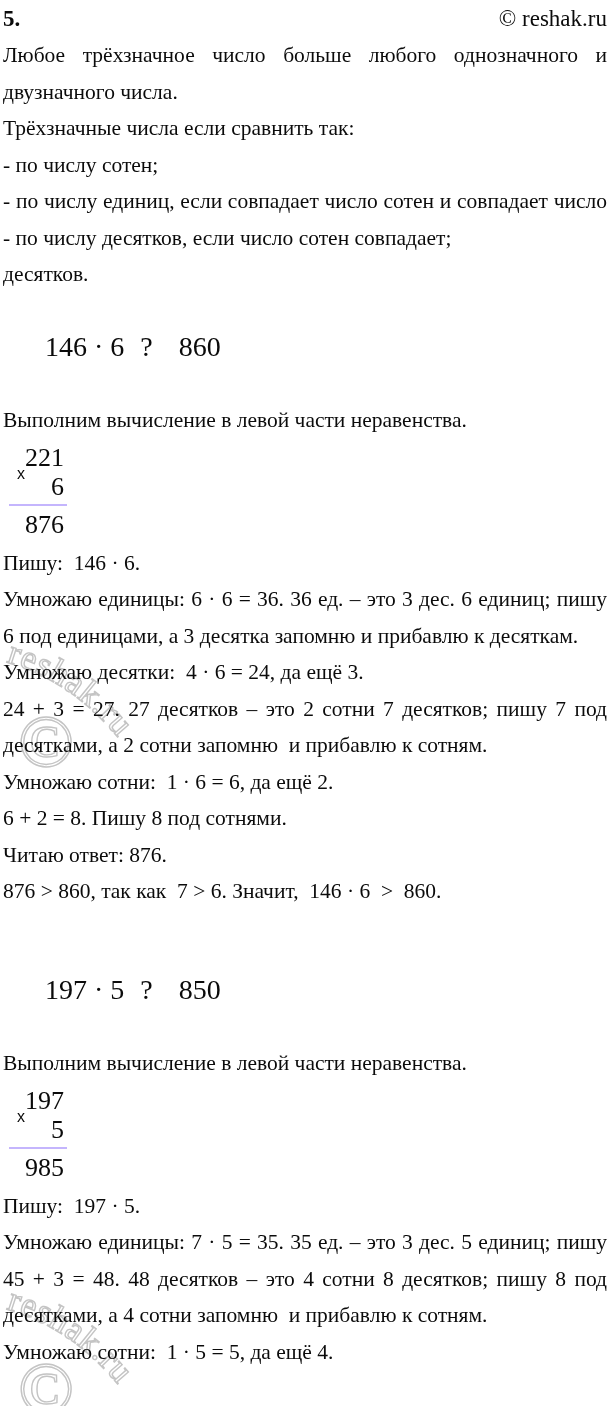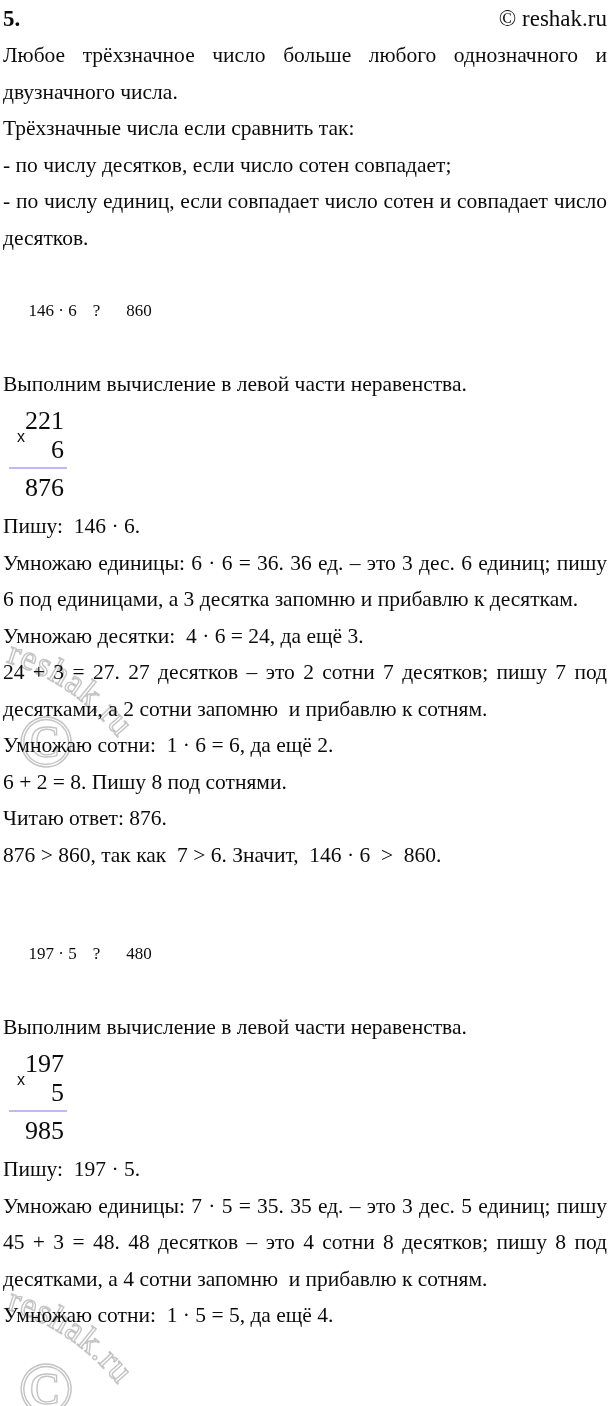--- a/index.html
+++ b/index.html
@@ -13,21 +13,21 @@
   }
   .content { position:relative; z-index:1; padding:6px 5px 0 3px; }
 
   .hdr { display:flex; justify-content:space-between; align-items:flex-start;
          line-height:25px; margin-bottom:6px; font-size:23px; }
   .hdr .tnum { font-weight:bold; }
 
   .ln { line-height:36.5px; white-space:pre-wrap; }
   .just { text-align:justify; text-align-last:justify; -moz-text-align-last:justify; white-space:normal; }
 
-  .cmp { font-size:17px; }
+  .cmp { font-size:28px; }
   .cmp .q   { margin-left:16px; }
   .cmp .rhs { margin-left:26px; }
 
   .colmul { position:relative; width:52px; margin:4px 0 6px 12px;
             font-size:26px; line-height:29px; }
   .cnum { text-align:right; padding-right:3px; }
   .xsign { position:absolute; left:2px; top:23px; font-size:16px; line-height:1;
            font-family:"Liberation Sans", sans-serif; }
   .cres { border-top:2px solid #c4b5fd; margin-left:-6px; padding-left:6px;
           margin-top:3px; padding-top:4px; }
@@ -64,22 +64,23 @@
 <div class="content">
 
   <div class="hdr">
     <span class="tnum">5.</span>
     <span class="copy">© reshak.ru</span>
   </div>
 
   <div class="ln just">Любое трёхзначное число больше любого однозначного и</div>
   <div class="ln">двузначного числа.</div>
   <div class="ln">Трёхзначные числа если сравнить так:</div>
+  <div class="ln">- по числу сотен;</div>
+  <div class="ln just">- по числу единиц, если совпадает число сотен и совпадает число</div>
   <div class="ln">- по числу десятков, если число сотен совпадает;</div>
-  <div class="ln just">- по числу единиц, если совпадает число сотен и совпадает число</div>
   <div class="ln">десятков.</div>
 
   <section>
     <div class="ln cmp">
       <span>146 · 6</span><span class="q">?</span><span class="rhs">860</span>
     </div>
     <div class="ln">Выполним вычисление в левой части неравенства.</div>
 
     <div class="colmul">
       <span class="xsign">x</span>
@@ -95,21 +96,21 @@
     <div class="ln just">24 + 3 = 27. 27 десятков – это 2 сотни 7 десятков; пишу 7 под</div>
     <div class="ln">десятками, а 2 сотни запомню  и прибавлю к сотням.</div>
     <div class="ln">Умножаю сотни:  1 · 6 = 6, да ещё 2.</div>
     <div class="ln">6 + 2 = 8. Пишу 8 под сотнями.</div>
     <div class="ln">Читаю ответ: 876.</div>
     <div class="ln">876 &gt; 860, так как  7 &gt; 6. Значит,  146 · 6  &gt;  860.</div>
   </section>
 
   <section class="p2">
     <div class="ln cmp">
-      <span>197 · 5</span><span class="q">?</span><span class="rhs">480</span>
+      <span>197 · 5</span><span class="q">?</span><span class="rhs">850</span>
     </div>
     <div class="ln">Выполним вычисление в левой части неравенства.</div>
 
     <div class="colmul">
       <span class="xsign">x</span>
       <div class="cnum">197</div>
       <div class="cnum">5</div>
       <div class="cnum cres">985</div>
     </div>
 

